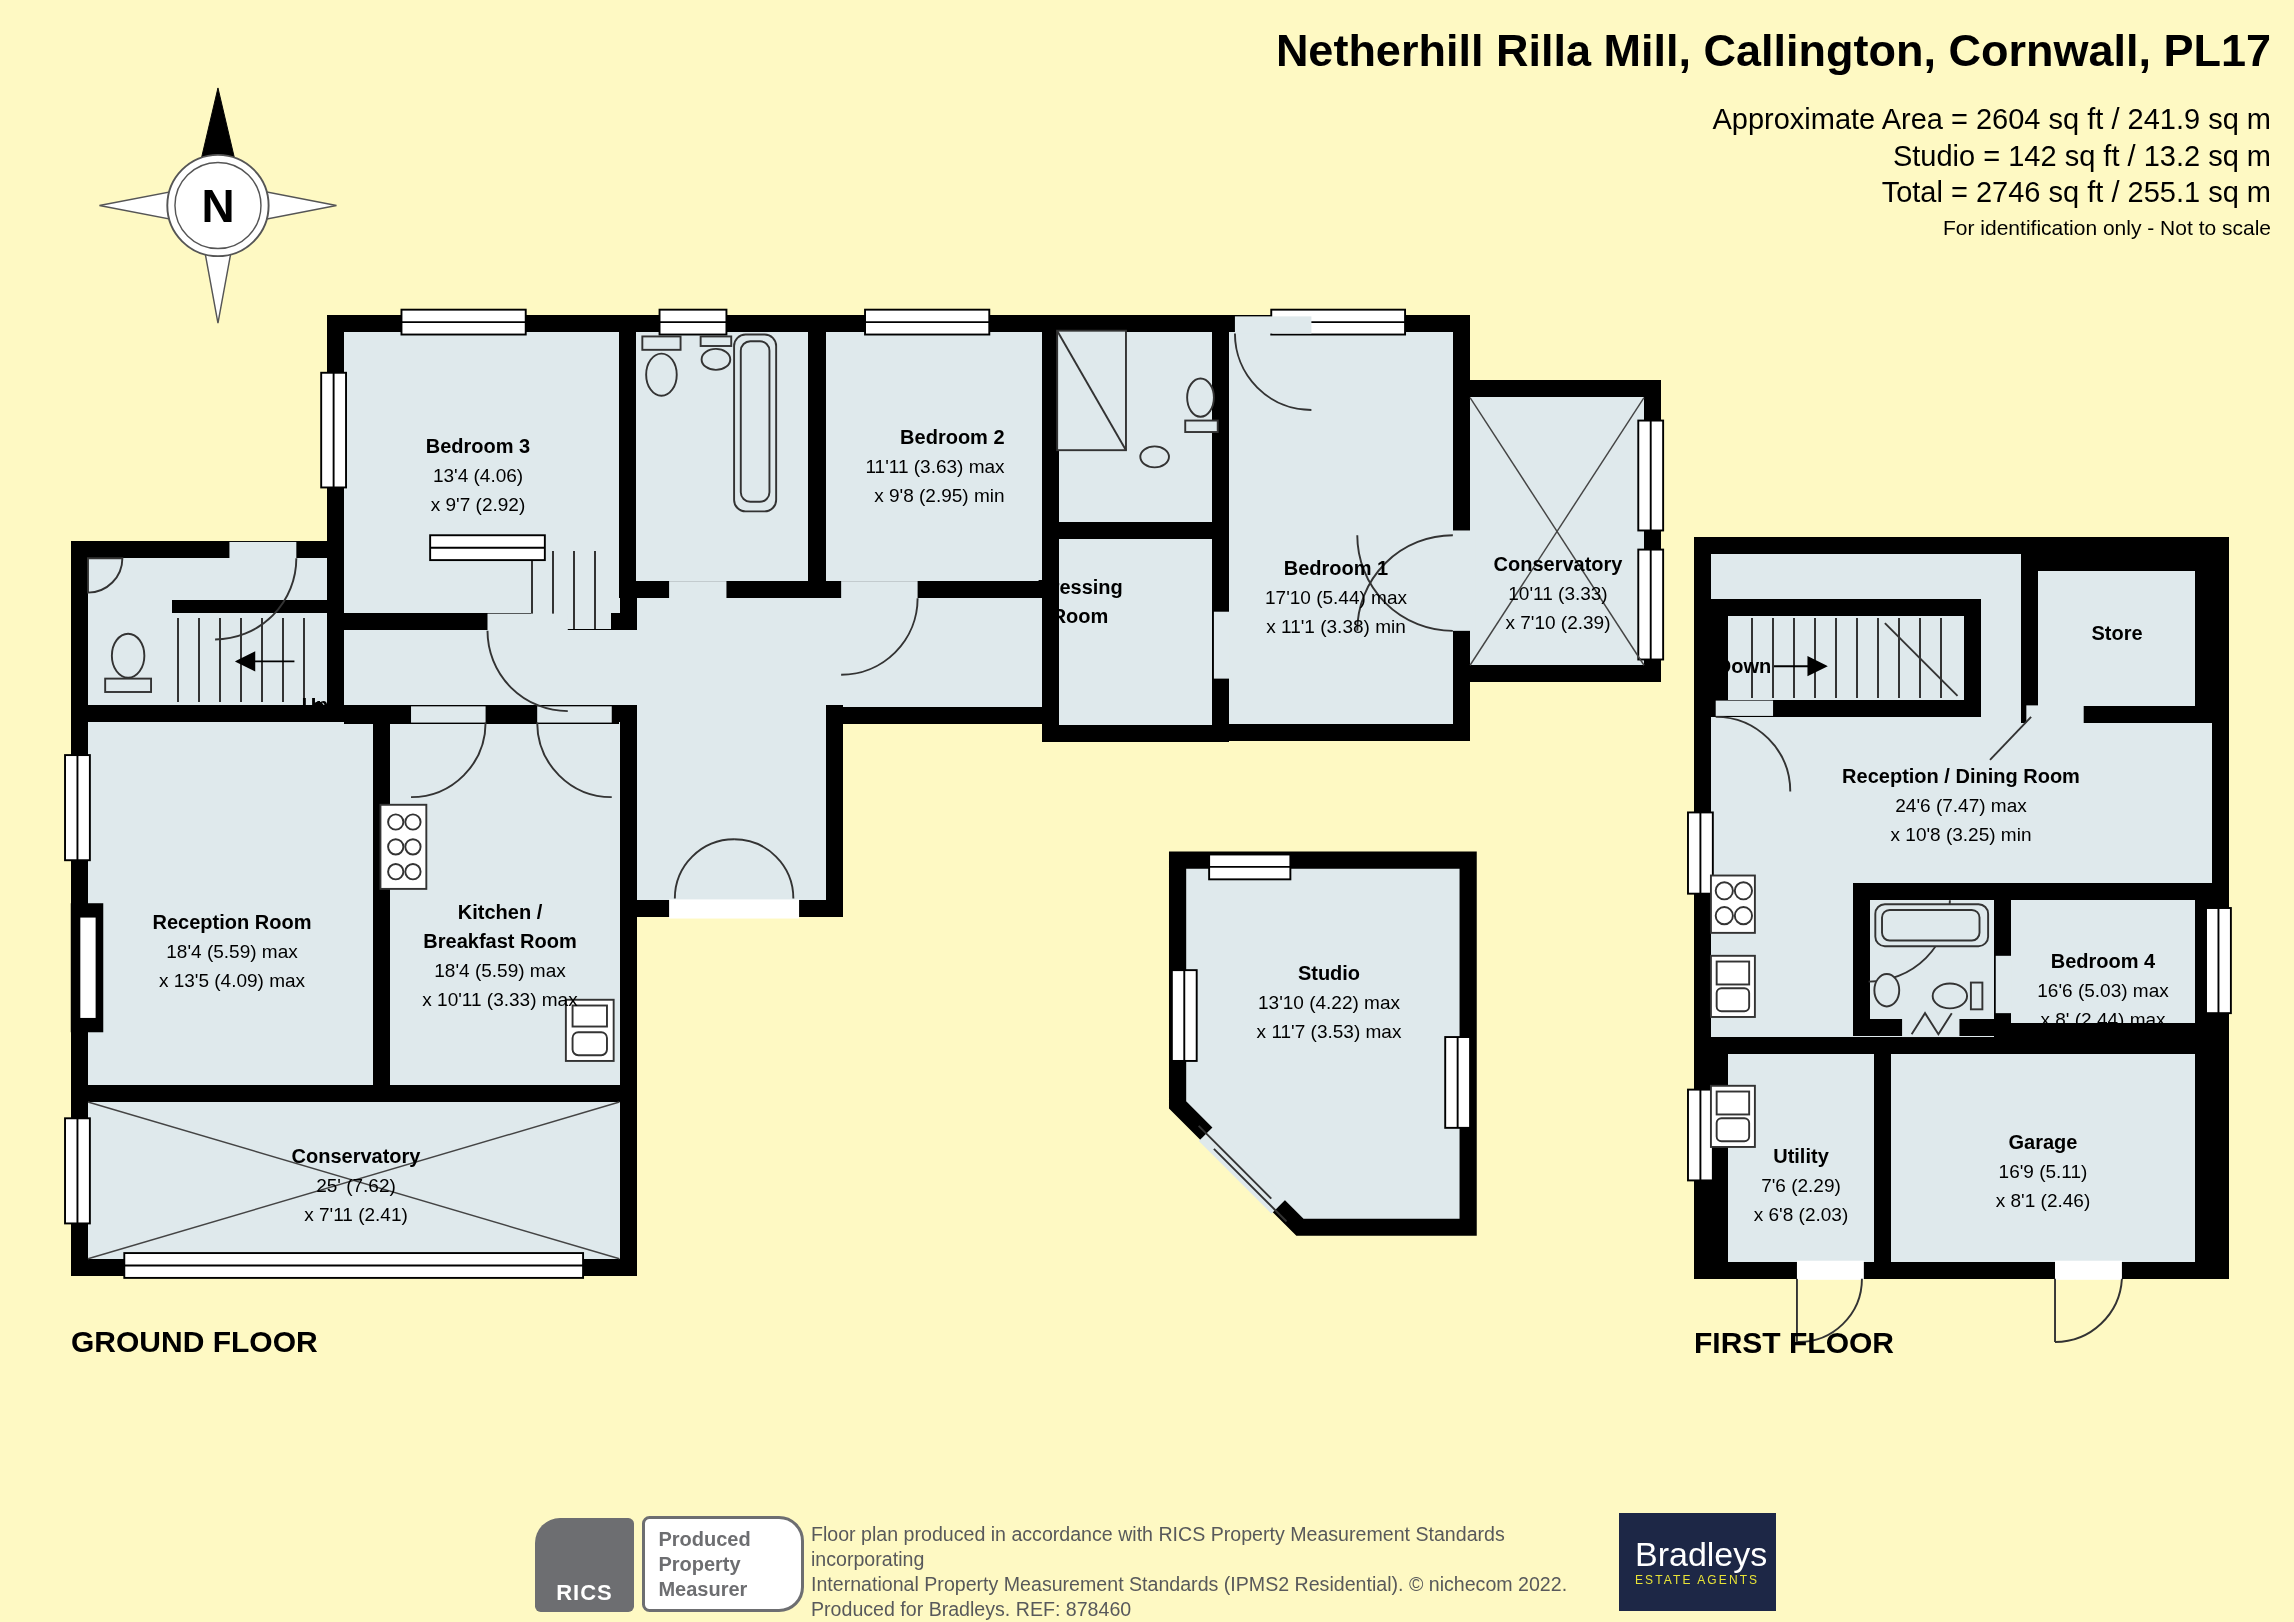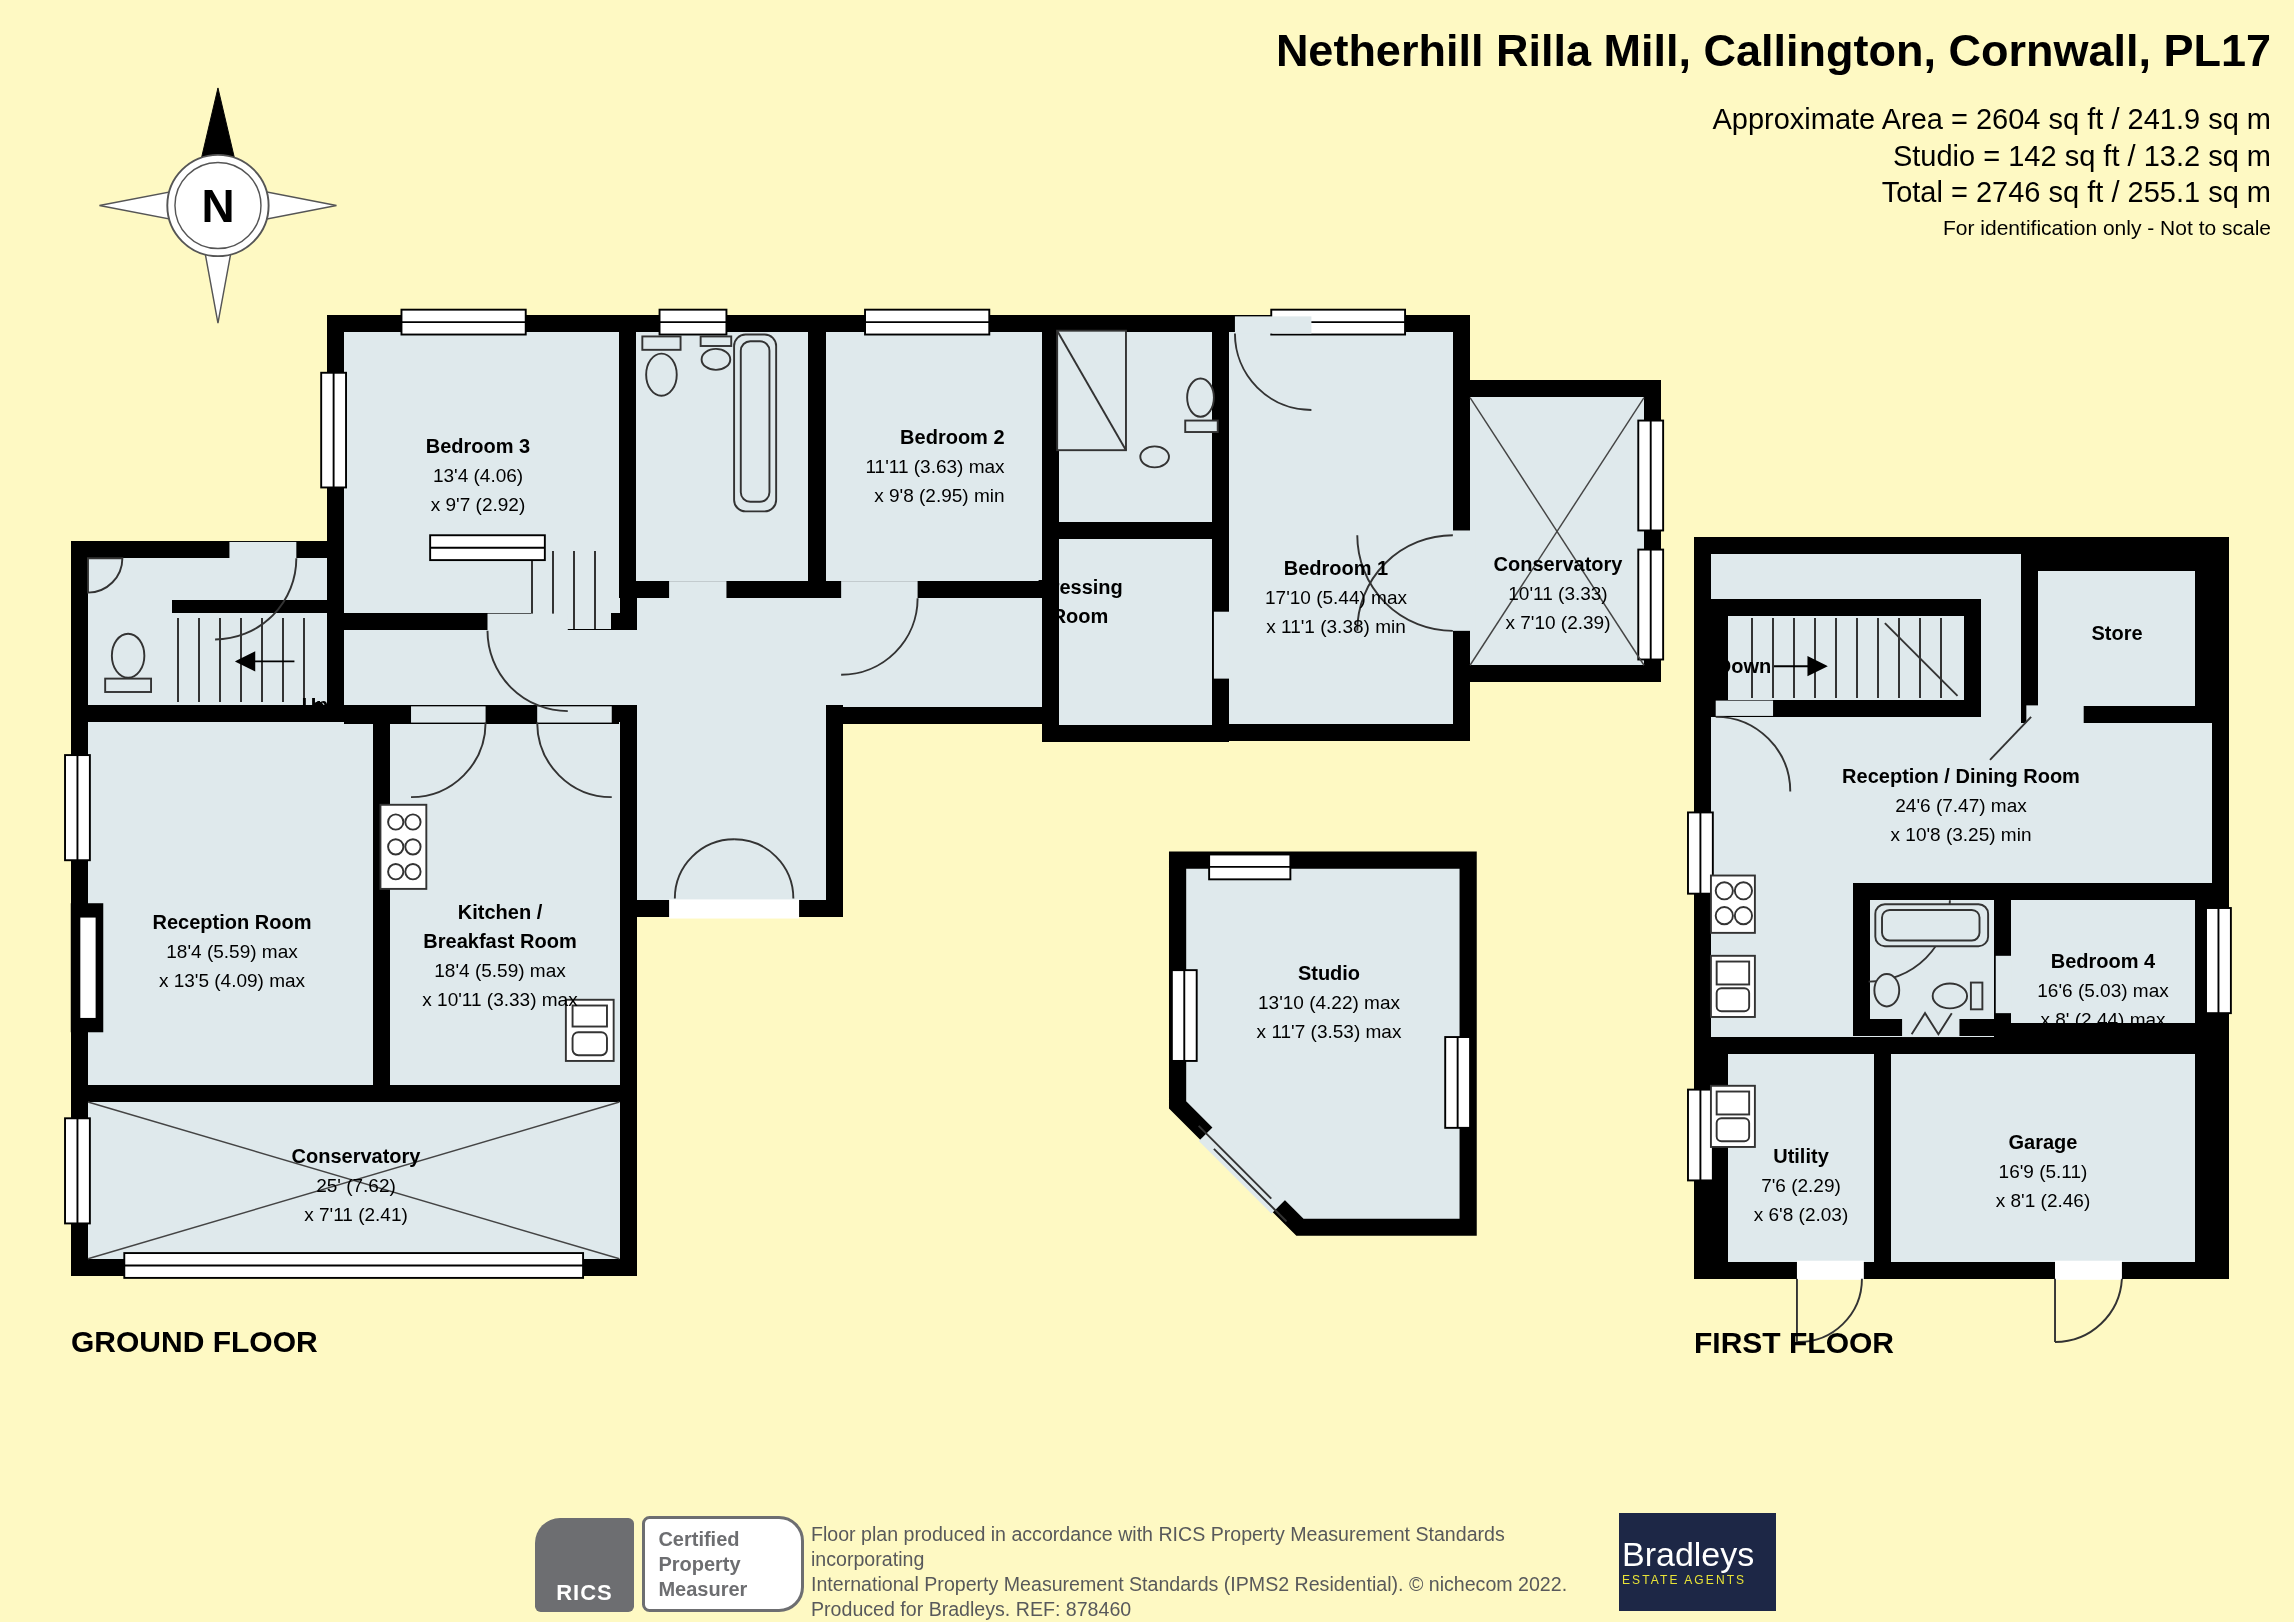--- a/index.html
+++ b/index.html
@@ -23,21 +23,21 @@
   .stairlbl{position:absolute;transform:translate(-50%,-50%);font-weight:bold;font-size:20px;z-index:5;}
   
   #rics{position:absolute;left:535px;top:1518px;width:99px;height:94px;background:#6d6e71;
         border-radius:25px 5.7px 5.7px 5.7px;z-index:5;display:flex;flex-direction:column;align-items:center;justify-content:flex-end;}
   #rics .ricstxt{color:#fff;font-weight:bold;font-size:22px;letter-spacing:1px;margin-bottom:5.7px;}
   #cpm{position:absolute;left:642px;top:1516px;width:143px;height:90px;background:#fff;border:3.8px solid #6d6e71;
        border-radius:7.6px 25px 25px 7.6px;z-index:5;display:flex;flex-direction:column;justify-content:center;padding-left:13.4px;}
   #cpm div{color:#6d6e71;font-weight:bold;font-size:20px;line-height:25px;}
   #disc{position:absolute;left:811px;top:1522px;width:803px;z-index:5;color:#58595b;font-size:19.6px;line-height:25px;}
   #brad{position:absolute;left:1619px;top:1513px;width:157px;height:98px;background:#1d2746;z-index:5;
-        display:flex;flex-direction:column;justify-content:center;padding-left:3px;box-sizing:border-box;}
+        display:flex;flex-direction:column;justify-content:center;padding-left:16px;box-sizing:border-box;}
   #brad .bname{color:#fff;font-size:34px;line-height:34px;font-weight:500;}
   #brad .bsub{color:#e8e337;font-size:12px;letter-spacing:2.1px;margin-top:1.9px;}
 </style>
 </head>
 <body>
 
 <div id="canvas">
 
   <div class="hdr" id="title">Netherhill Rilla Mill, Callington, Cornwall, PL17</div>
   <div class="hdr area" style="top:101px;">Approximate Area = 2604 sq ft / 241.9 sq m</div>
@@ -323,21 +323,21 @@
   <div class="stairlbl" style="left:315px;top:661px;margin-top:44px;">Up</div>
   <div class="stairlbl" style="left:1744px;top:666px;">Down</div>
 
   <div class="floorlbl" style="left:71px;top:1325px;">GROUND FLOOR</div>
   <div class="floorlbl" style="left:1694px;top:1326px;">FIRST FLOOR</div>
 
   <div id="rics">
     <div class="ricstxt">RICS</div>
   </div>
   <div id="cpm">
-    <div>Certified</div>
+    <div>Produced</div>
     <div>Property</div>
     <div>Measurer</div>
   </div>
   <div id="disc">
     <div>Floor plan produced in accordance with RICS Property Measurement Standards incorporating</div>
     <div>International Property Measurement Standards (IPMS2 Residential).   © nichecom 2022.</div>
     <div>Produced for Bradleys.   REF: 878460</div>
   </div>
   <div id="brad">
     <div class="bname">Bradleys</div>

